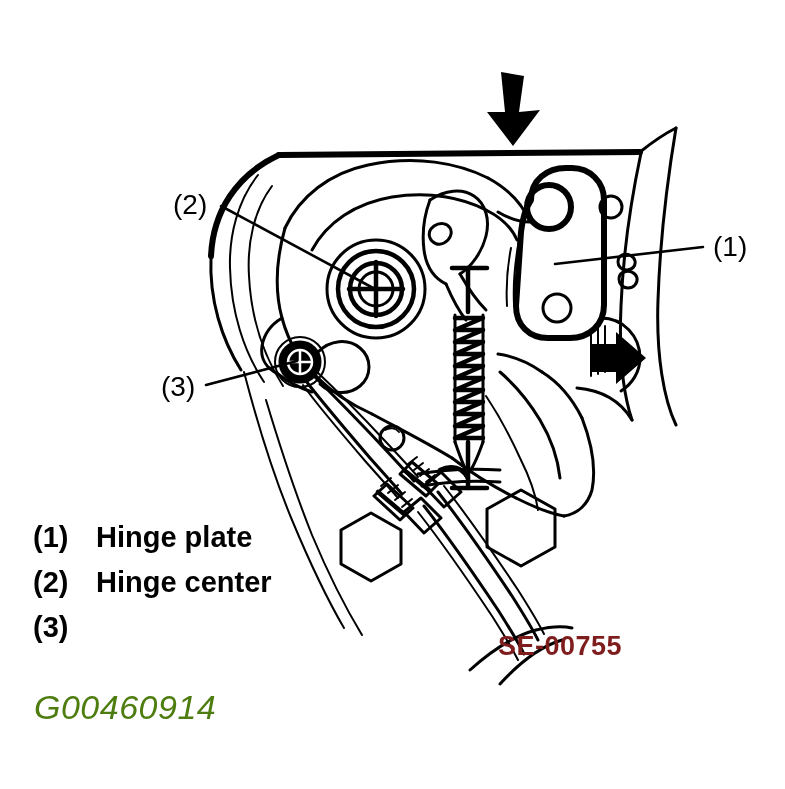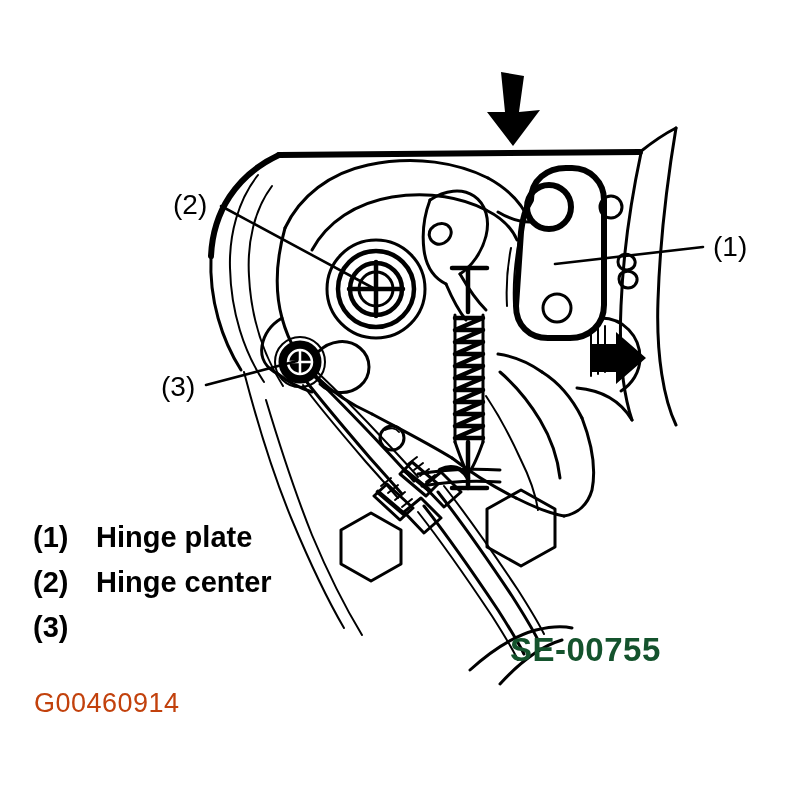--- a/index.html
+++ b/index.html
@@ -45,42 +45,43 @@
     width: 63px;
     flex: 0 0 63px;
   }
   .legend-label {
     white-space: nowrap;
   }
   .figure-code {
     position: absolute;
     left: 34px;
     top: 688px;
-    font-size: 27px;
+    font-size: 34px;
     font-weight: normal;
-    color: #c2410c;
+    color: #4d7c0f;
     letter-spacing: 0.5px;
+    font-style: italic;
   }
   .callout {
     position: absolute;
     font-size: 28px;
     font-weight: normal;
     color: #000000;
   }
   .callout-1 { left: 713px; top: 231px; }
   .callout-2 { left: 173px; top: 189px; }
   .callout-3 { left: 161px; top: 371px; }
   .plate-code {
     position: absolute;
-    left: 510px;
+    left: 498px;
     top: 631px;
-    font-size: 33px;
+    font-size: 27px;
     font-weight: bold;
     letter-spacing: 0.5px;
-    color: #14532d;
+    color: #7f1d1d;
   }
 </style>
 </head>
 <body>
 
 <div id="page">
 
   <svg id="figure-svg" viewBox="0 0 785 789">
     <defs>
       <style>

